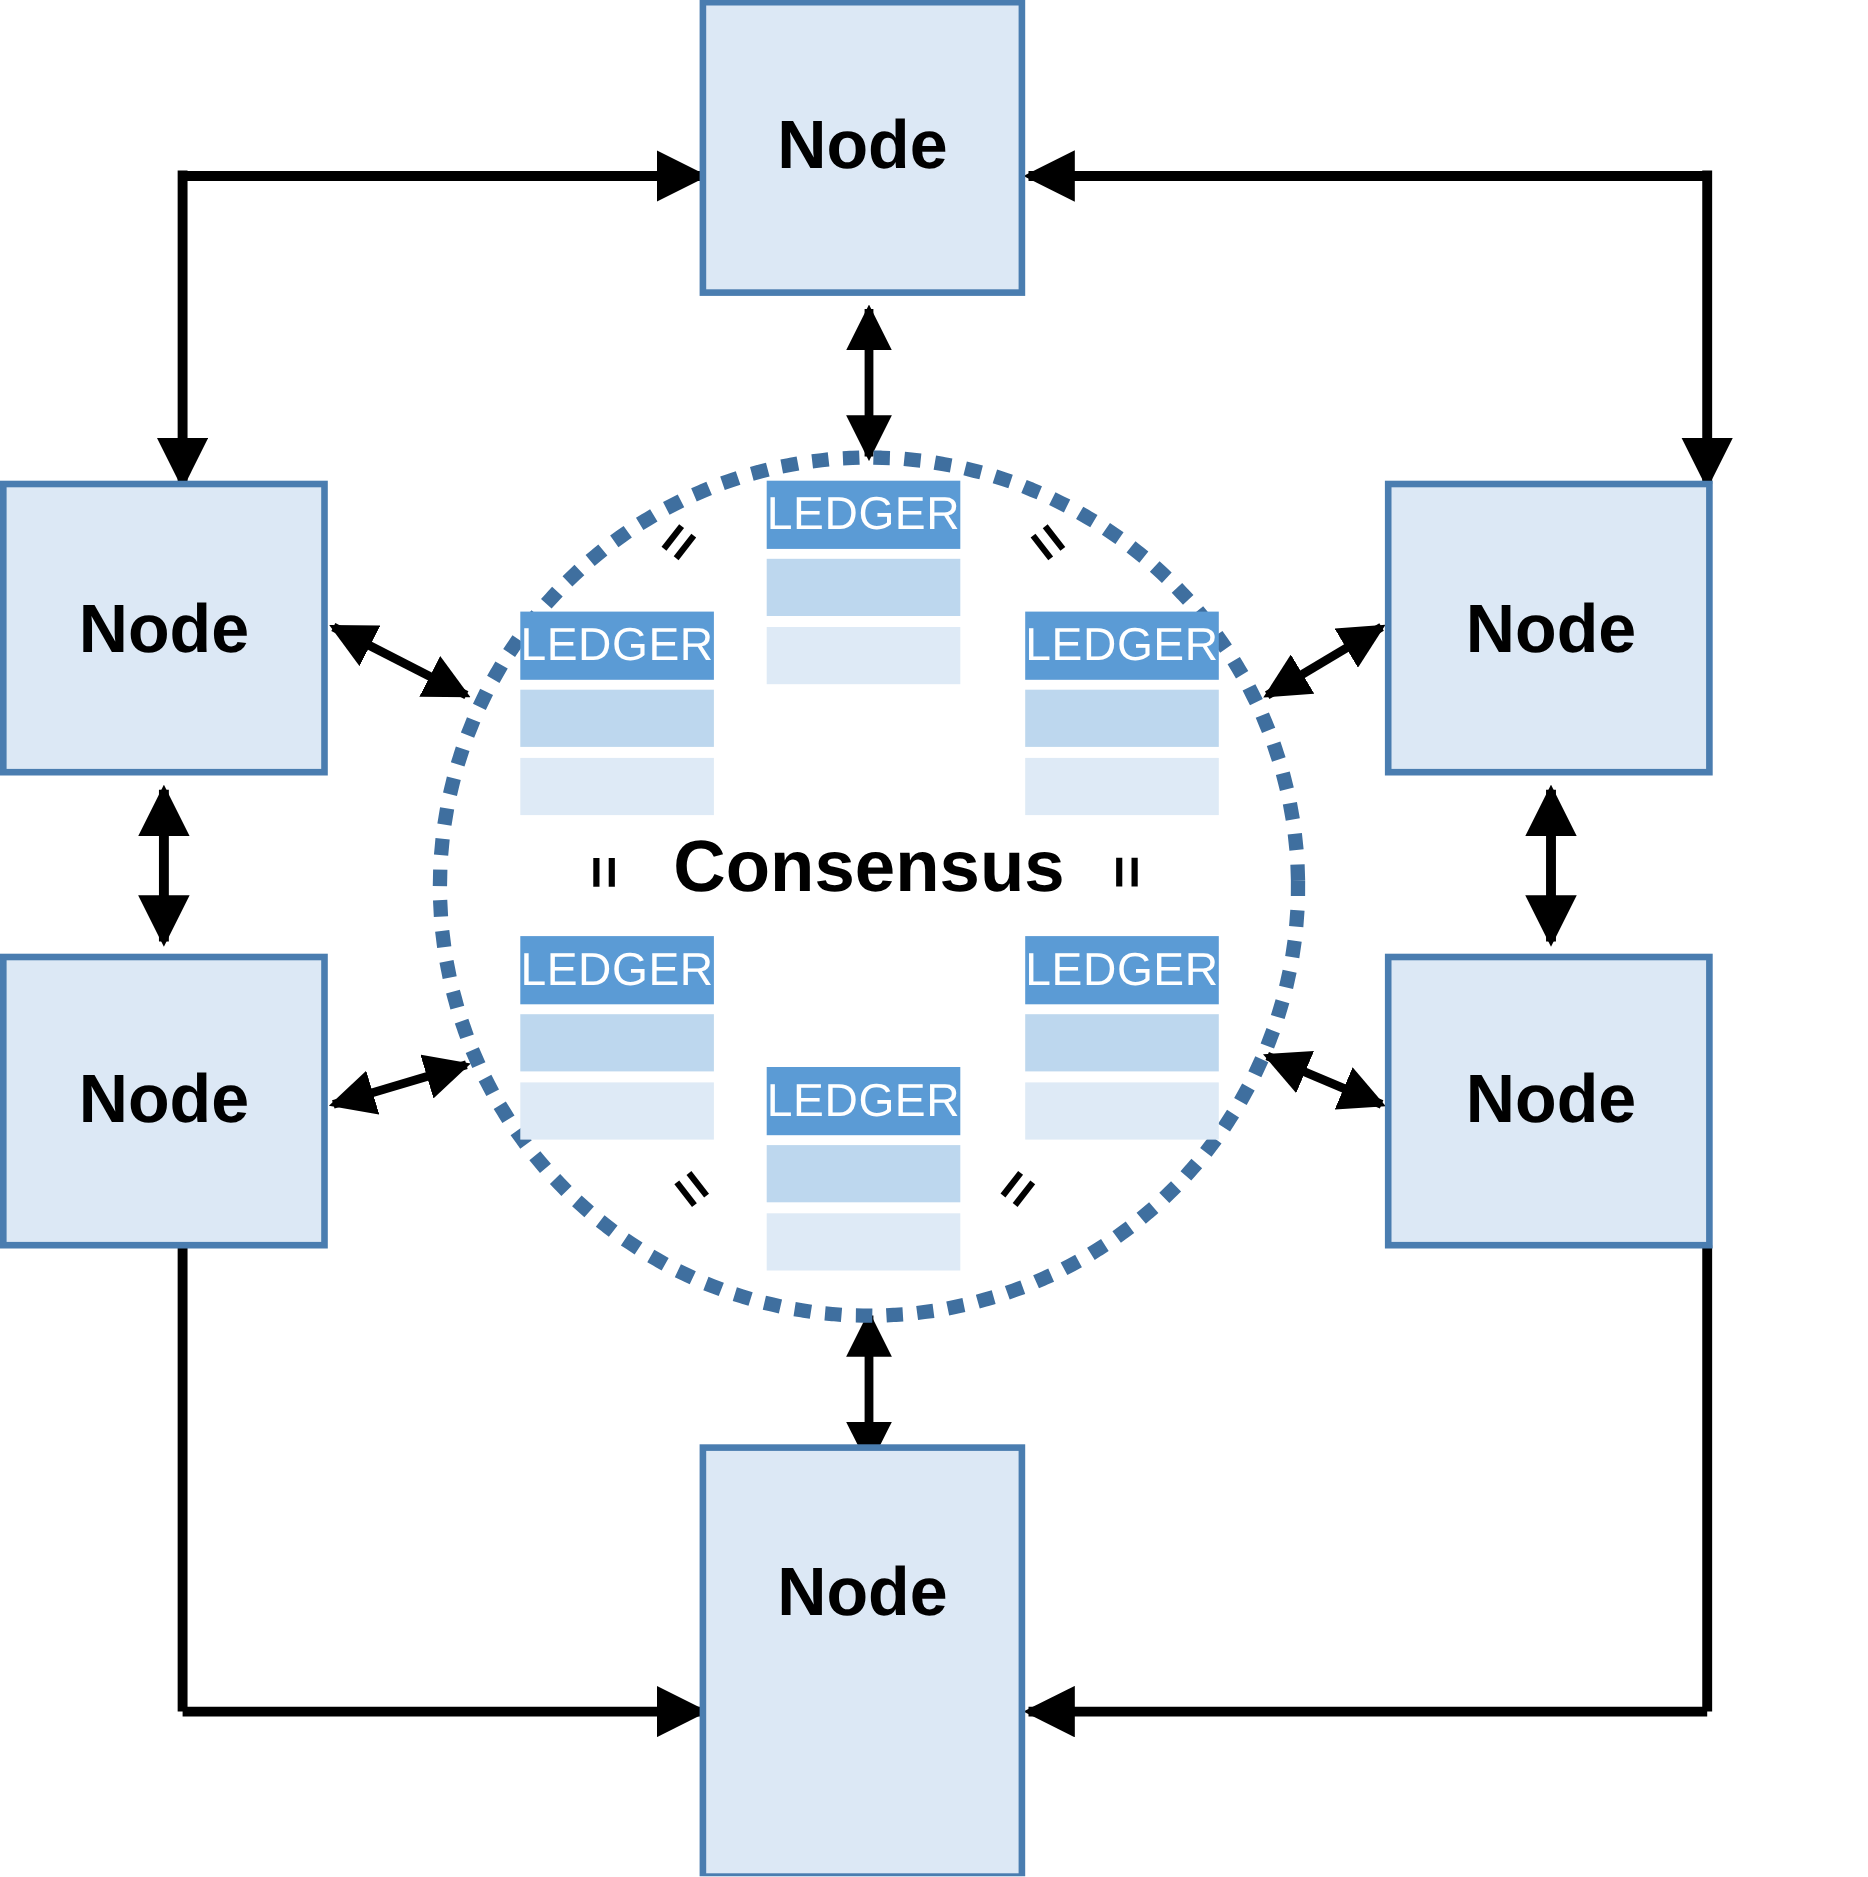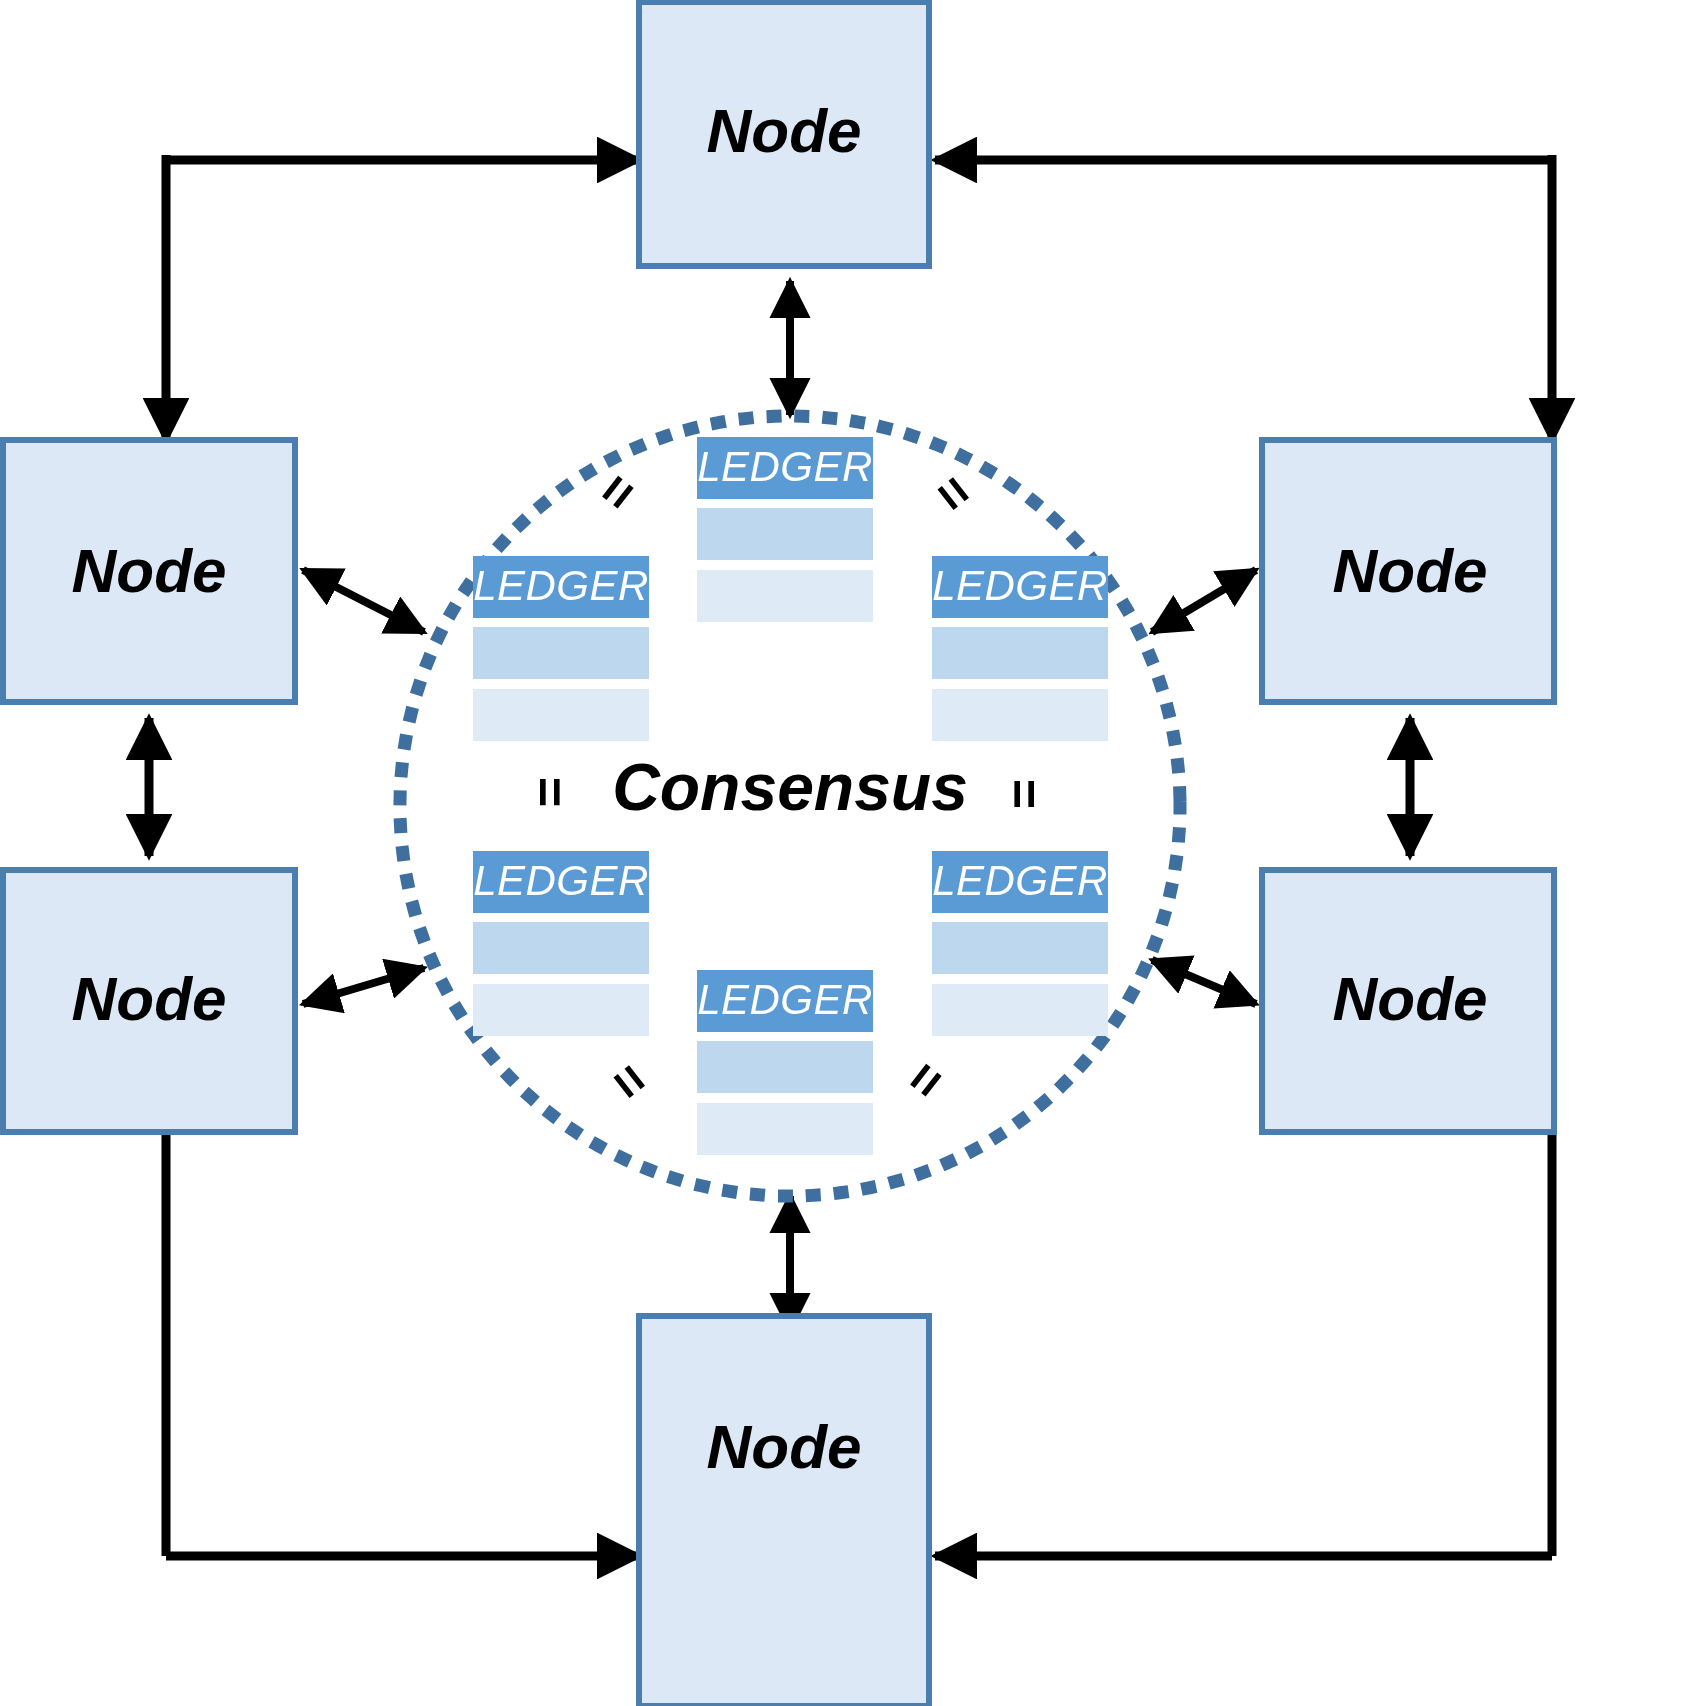--- a/index.html
+++ b/index.html
@@ -9,21 +9,20 @@
   }
   body {
     font-family: "Liberation Sans", sans-serif;
   }
   #stage {
     position: relative;
     width: 1682px;
     height: 1706px;
     background: #ffffff;
     overflow: hidden;
-    font-style: italic;
   }
   #diagram-svg {
     position: absolute;
     top: 0;
     left: 0;
     width: 1698px;
     height: 1706px;
     display: block;
   }
   .node-label {

